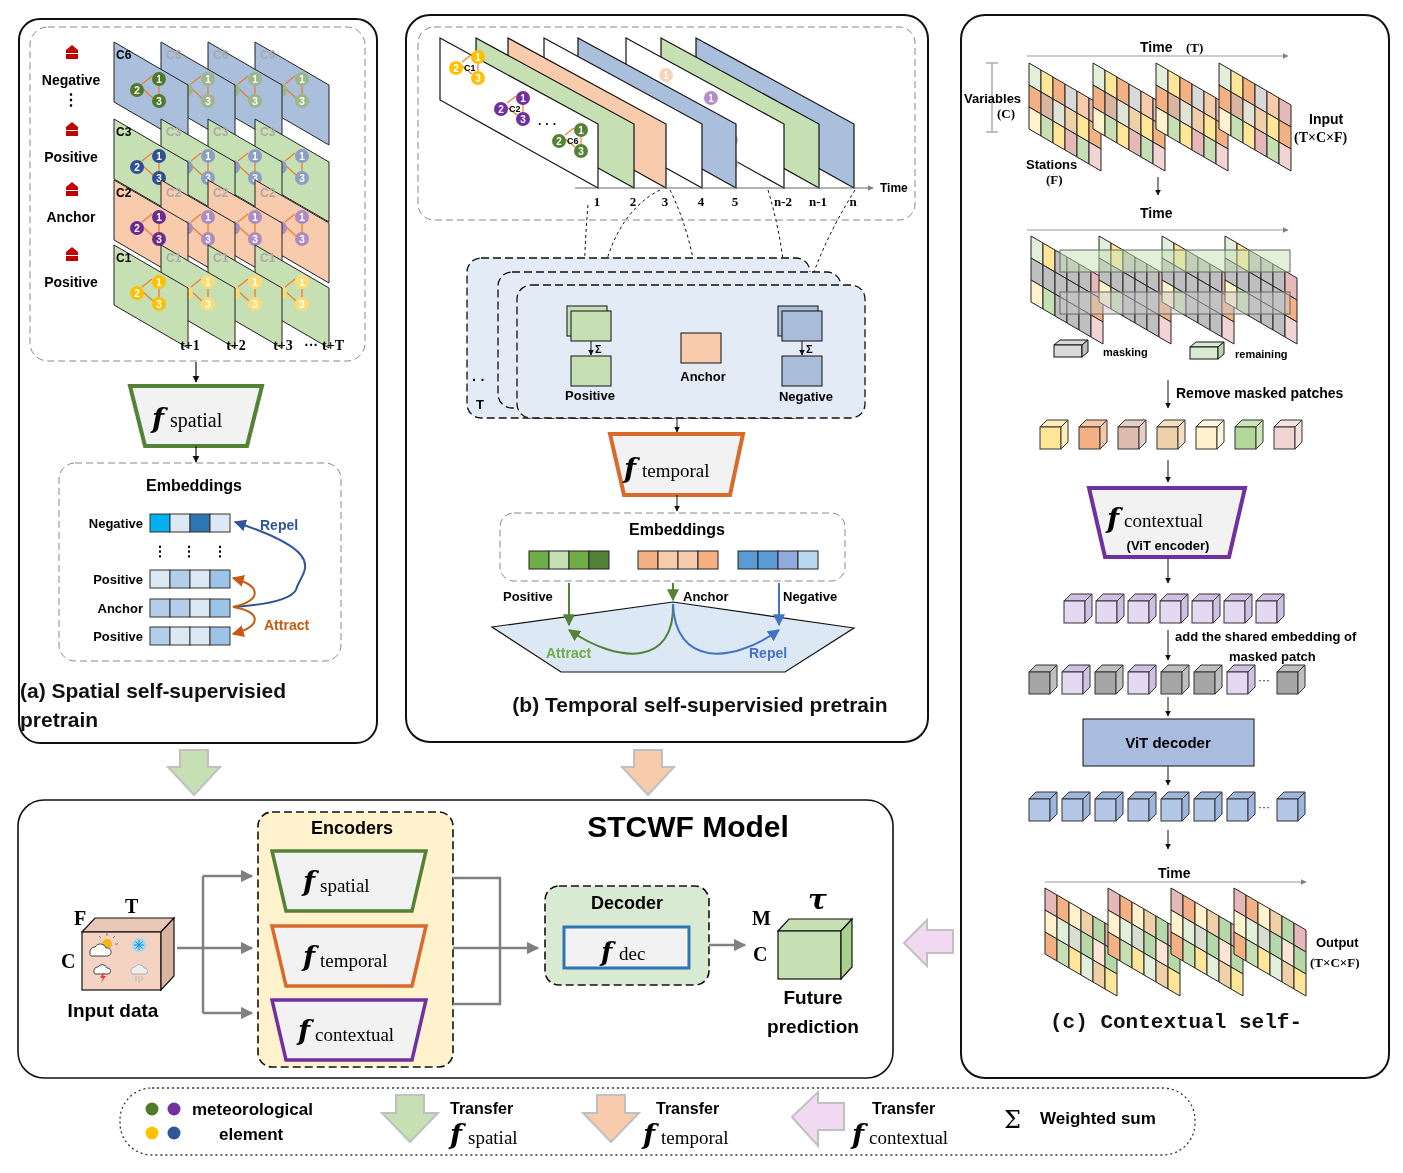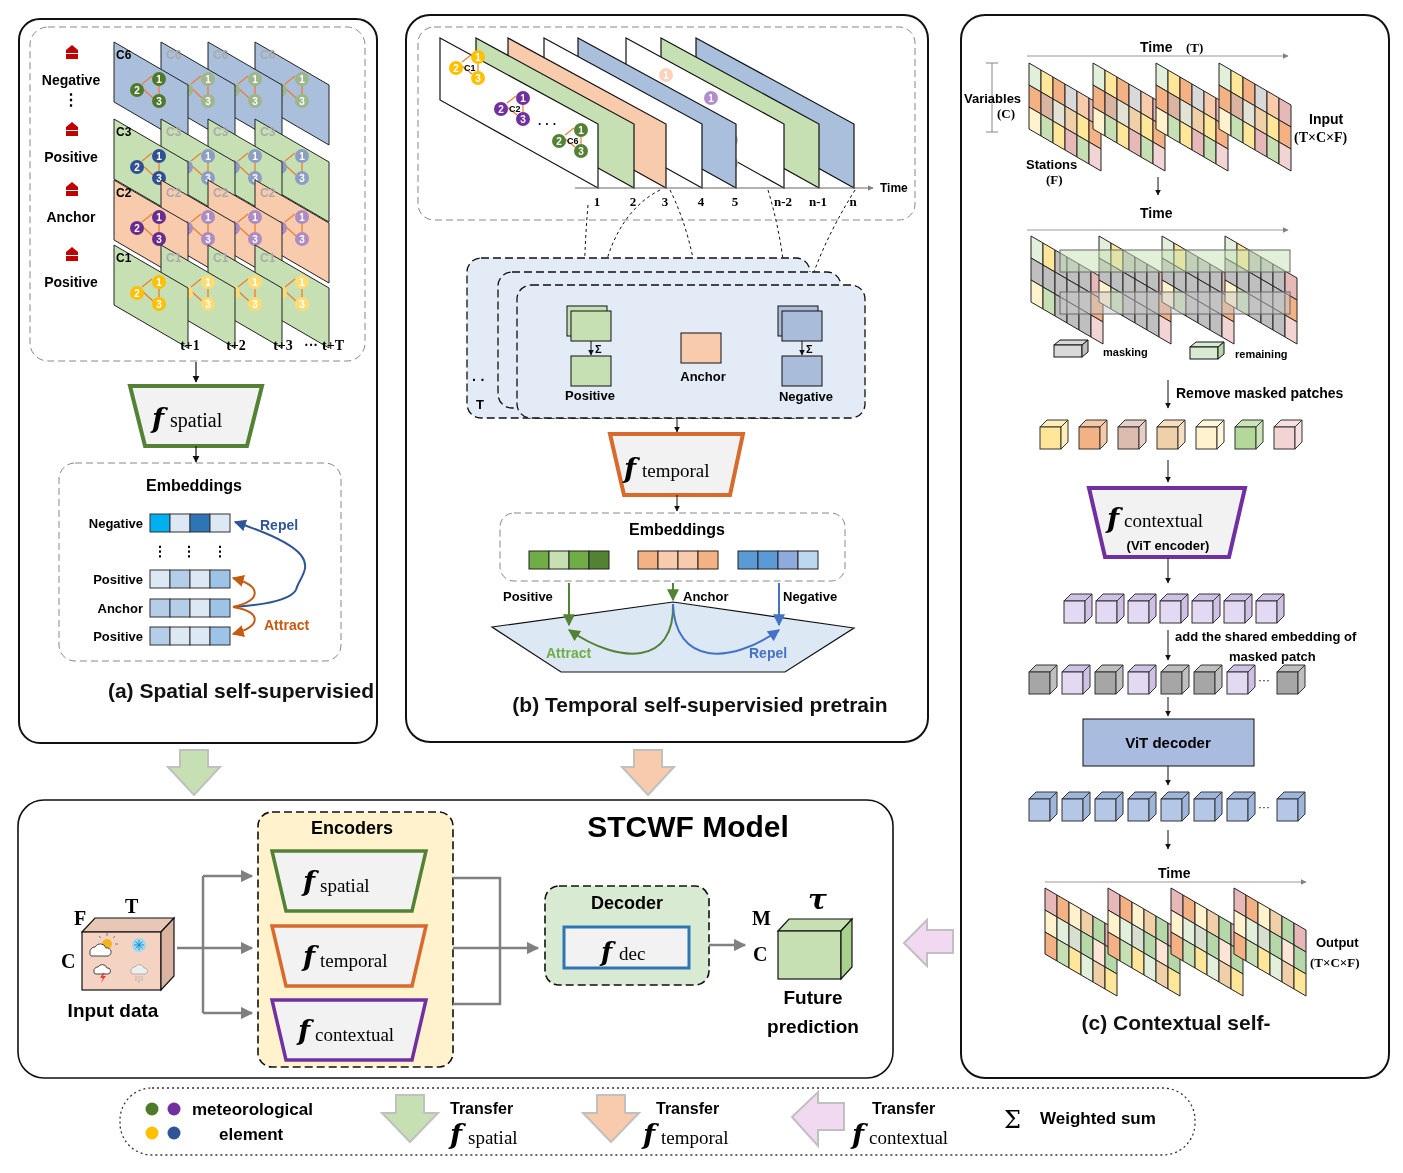--- a/index.html
+++ b/index.html
@@ -935,19 +935,20 @@
 
   <polygon points="844,1103 844,1130 818,1130 818,1146 792,1117 818,1092 818,1103" fill="#f2d9f2" stroke="#c0c0c0" stroke-width="2"></polygon>
   <text x="872" y="1114" font-size="16" font-weight="bold">Transfer</text>
   <text x="852" y="1144" font-size="28" style="font-family:'DejaVu Serif',serif;font-style:italic;font-weight:bold">f</text>
   <text x="869" y="1144" font-size="19" style="font-family:'Liberation Serif',serif">contextual</text>
 
   <text x="1004" y="1128" font-size="24" style="font-family:'DejaVu Serif',serif">Σ</text>
   <text x="1040" y="1124" font-size="17" font-weight="bold">Weighted sum</text>
 </svg>
 
-<div class="abs b" style="left:20px;top:676px;width:354px;text-align:right;font-size:21px;line-height:29px;">
+<div class="abs b" style="left:20px;top:676px;width:354px;text-align:left;font-size:21px;line-height:29px;">
   <div>(a) Spatial self-supervisied</div>
+  <div>pretrain</div>
 </div>
 <div class="abs b" style="left:408px;top:693px;width:520px;text-align:center;font-size:21px;margin-left:32px;">(b) Temporal self-supervisied pretrain</div>
-<div class="abs b" style="left:963px;top:1008px;width:426px;text-align:center;font-size:21px;line-height:29px;">
+<div class="abs b" style="left:963px;top:1008px;width:426px;text-align:center;font-size:21px;line-height:29px;font-family:Liberation Mono, monospace;">
   <div>(c) Contextual self-</div>
 </div>
 
 </body></html>

